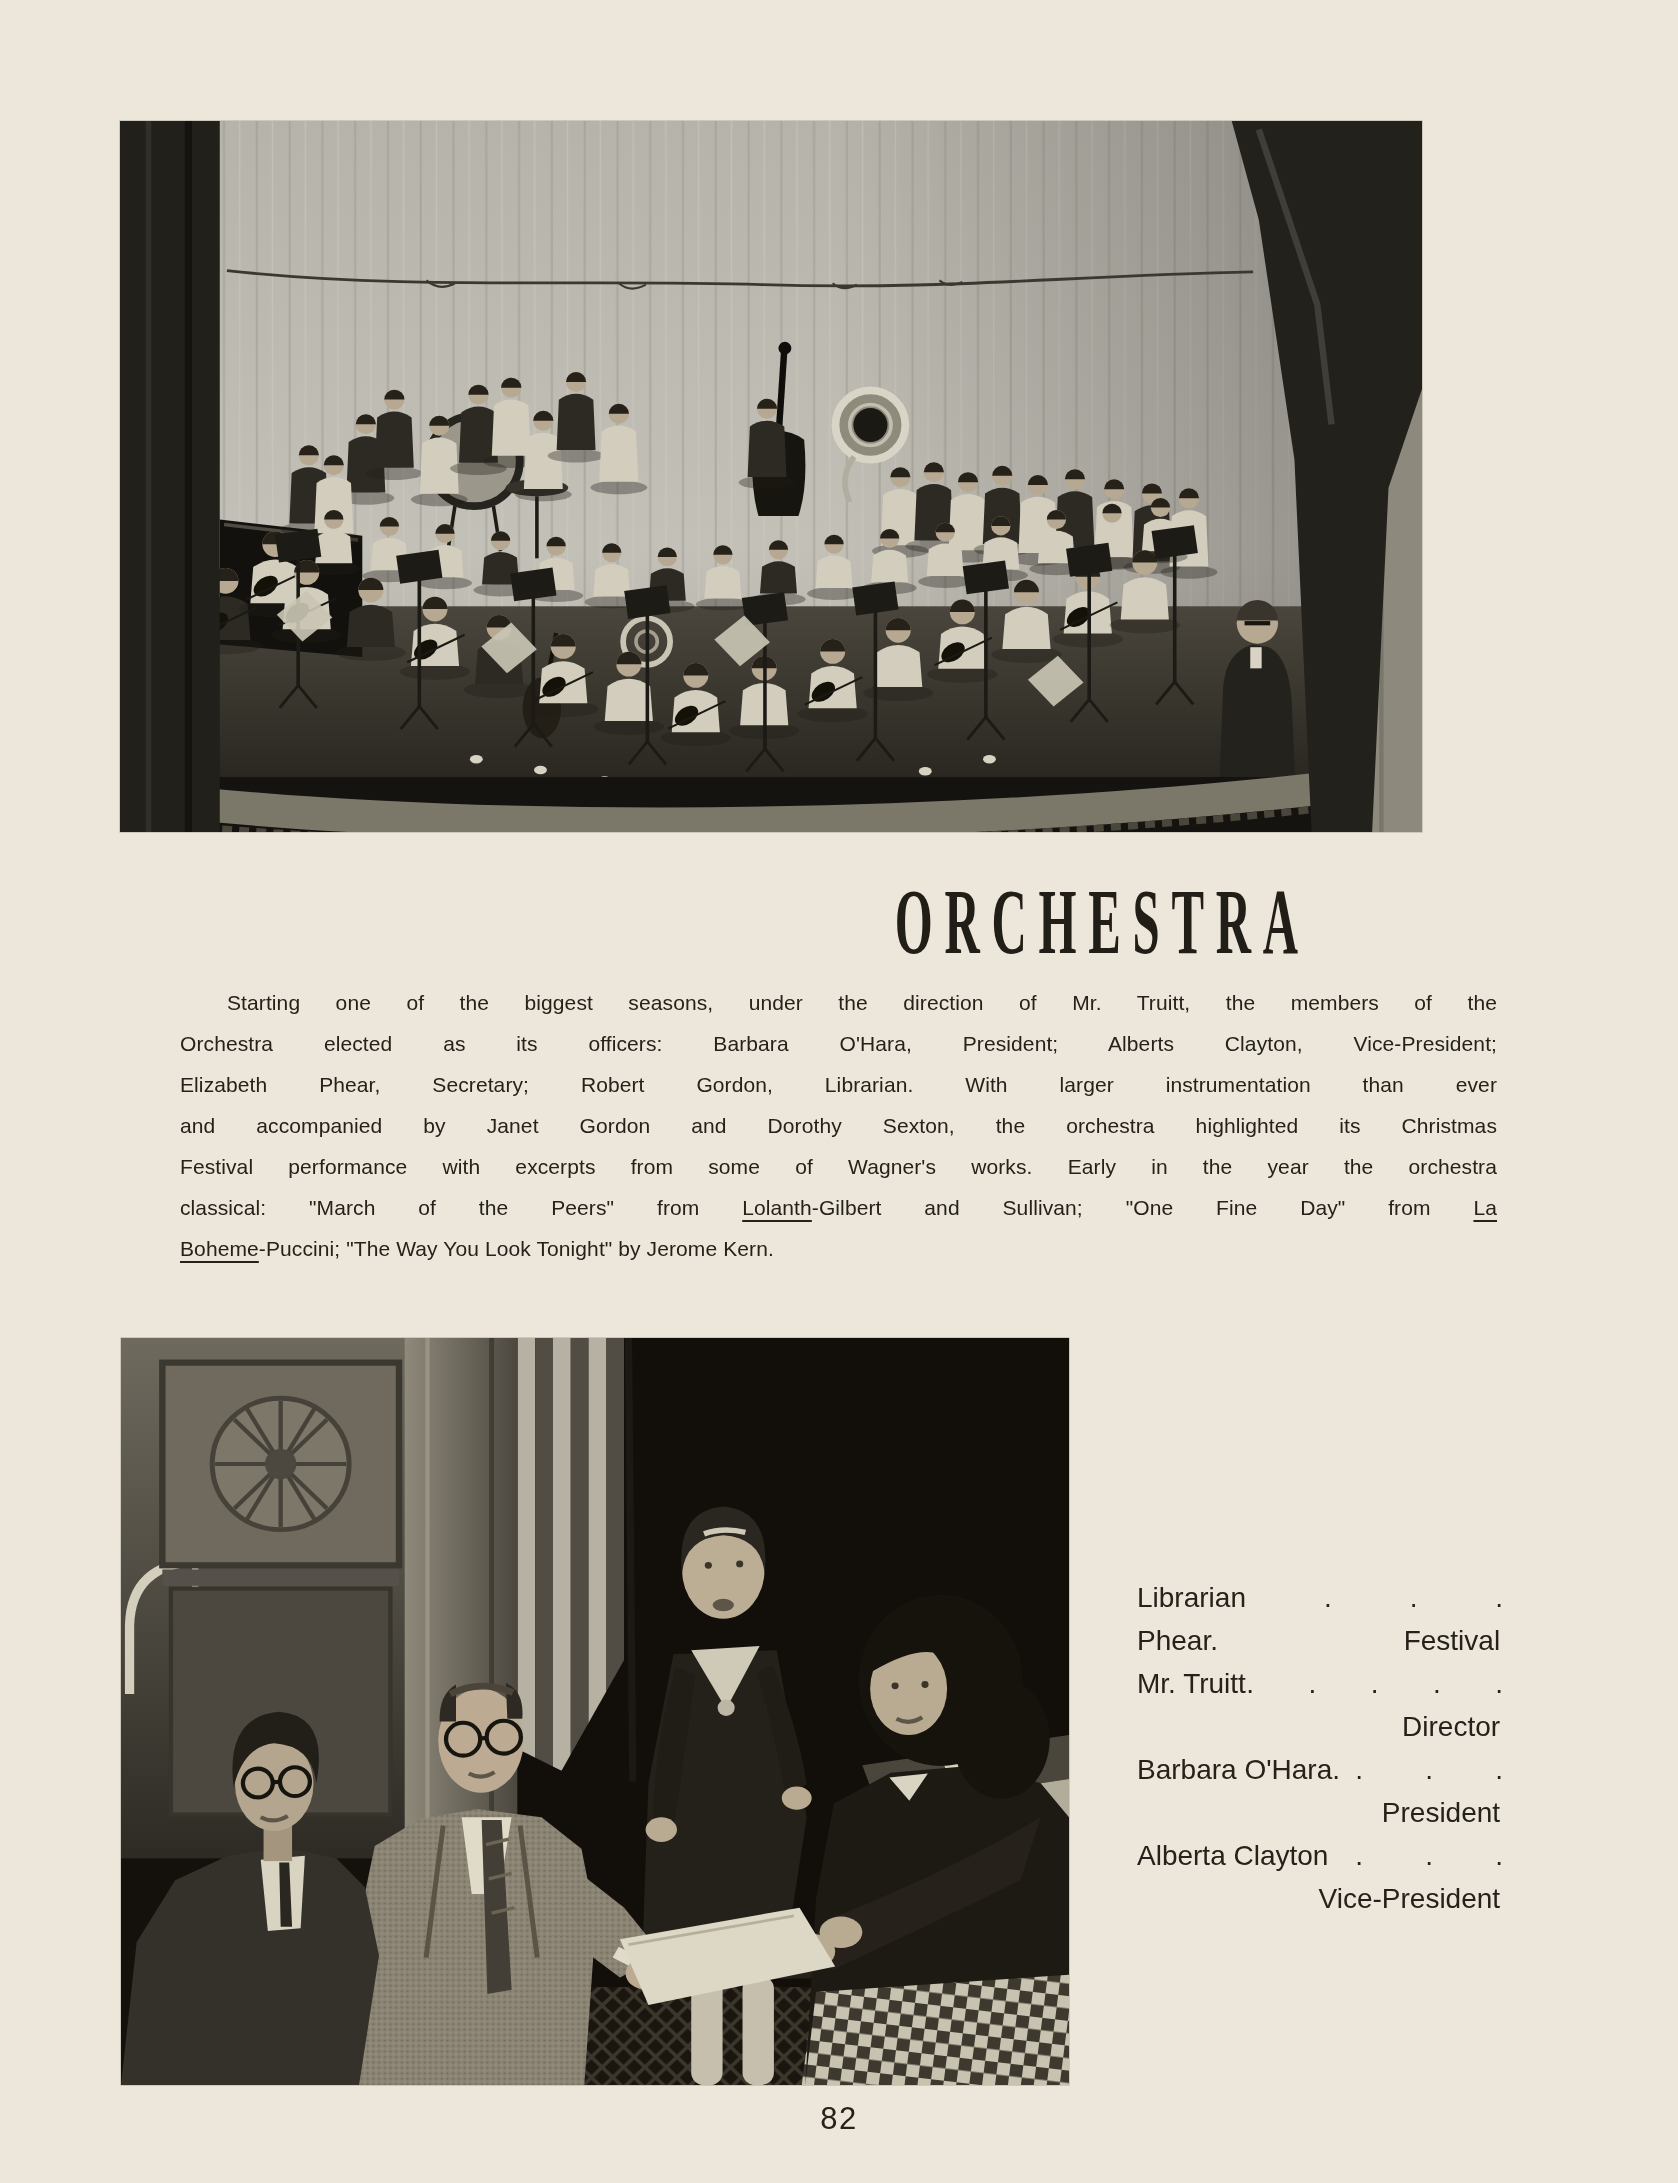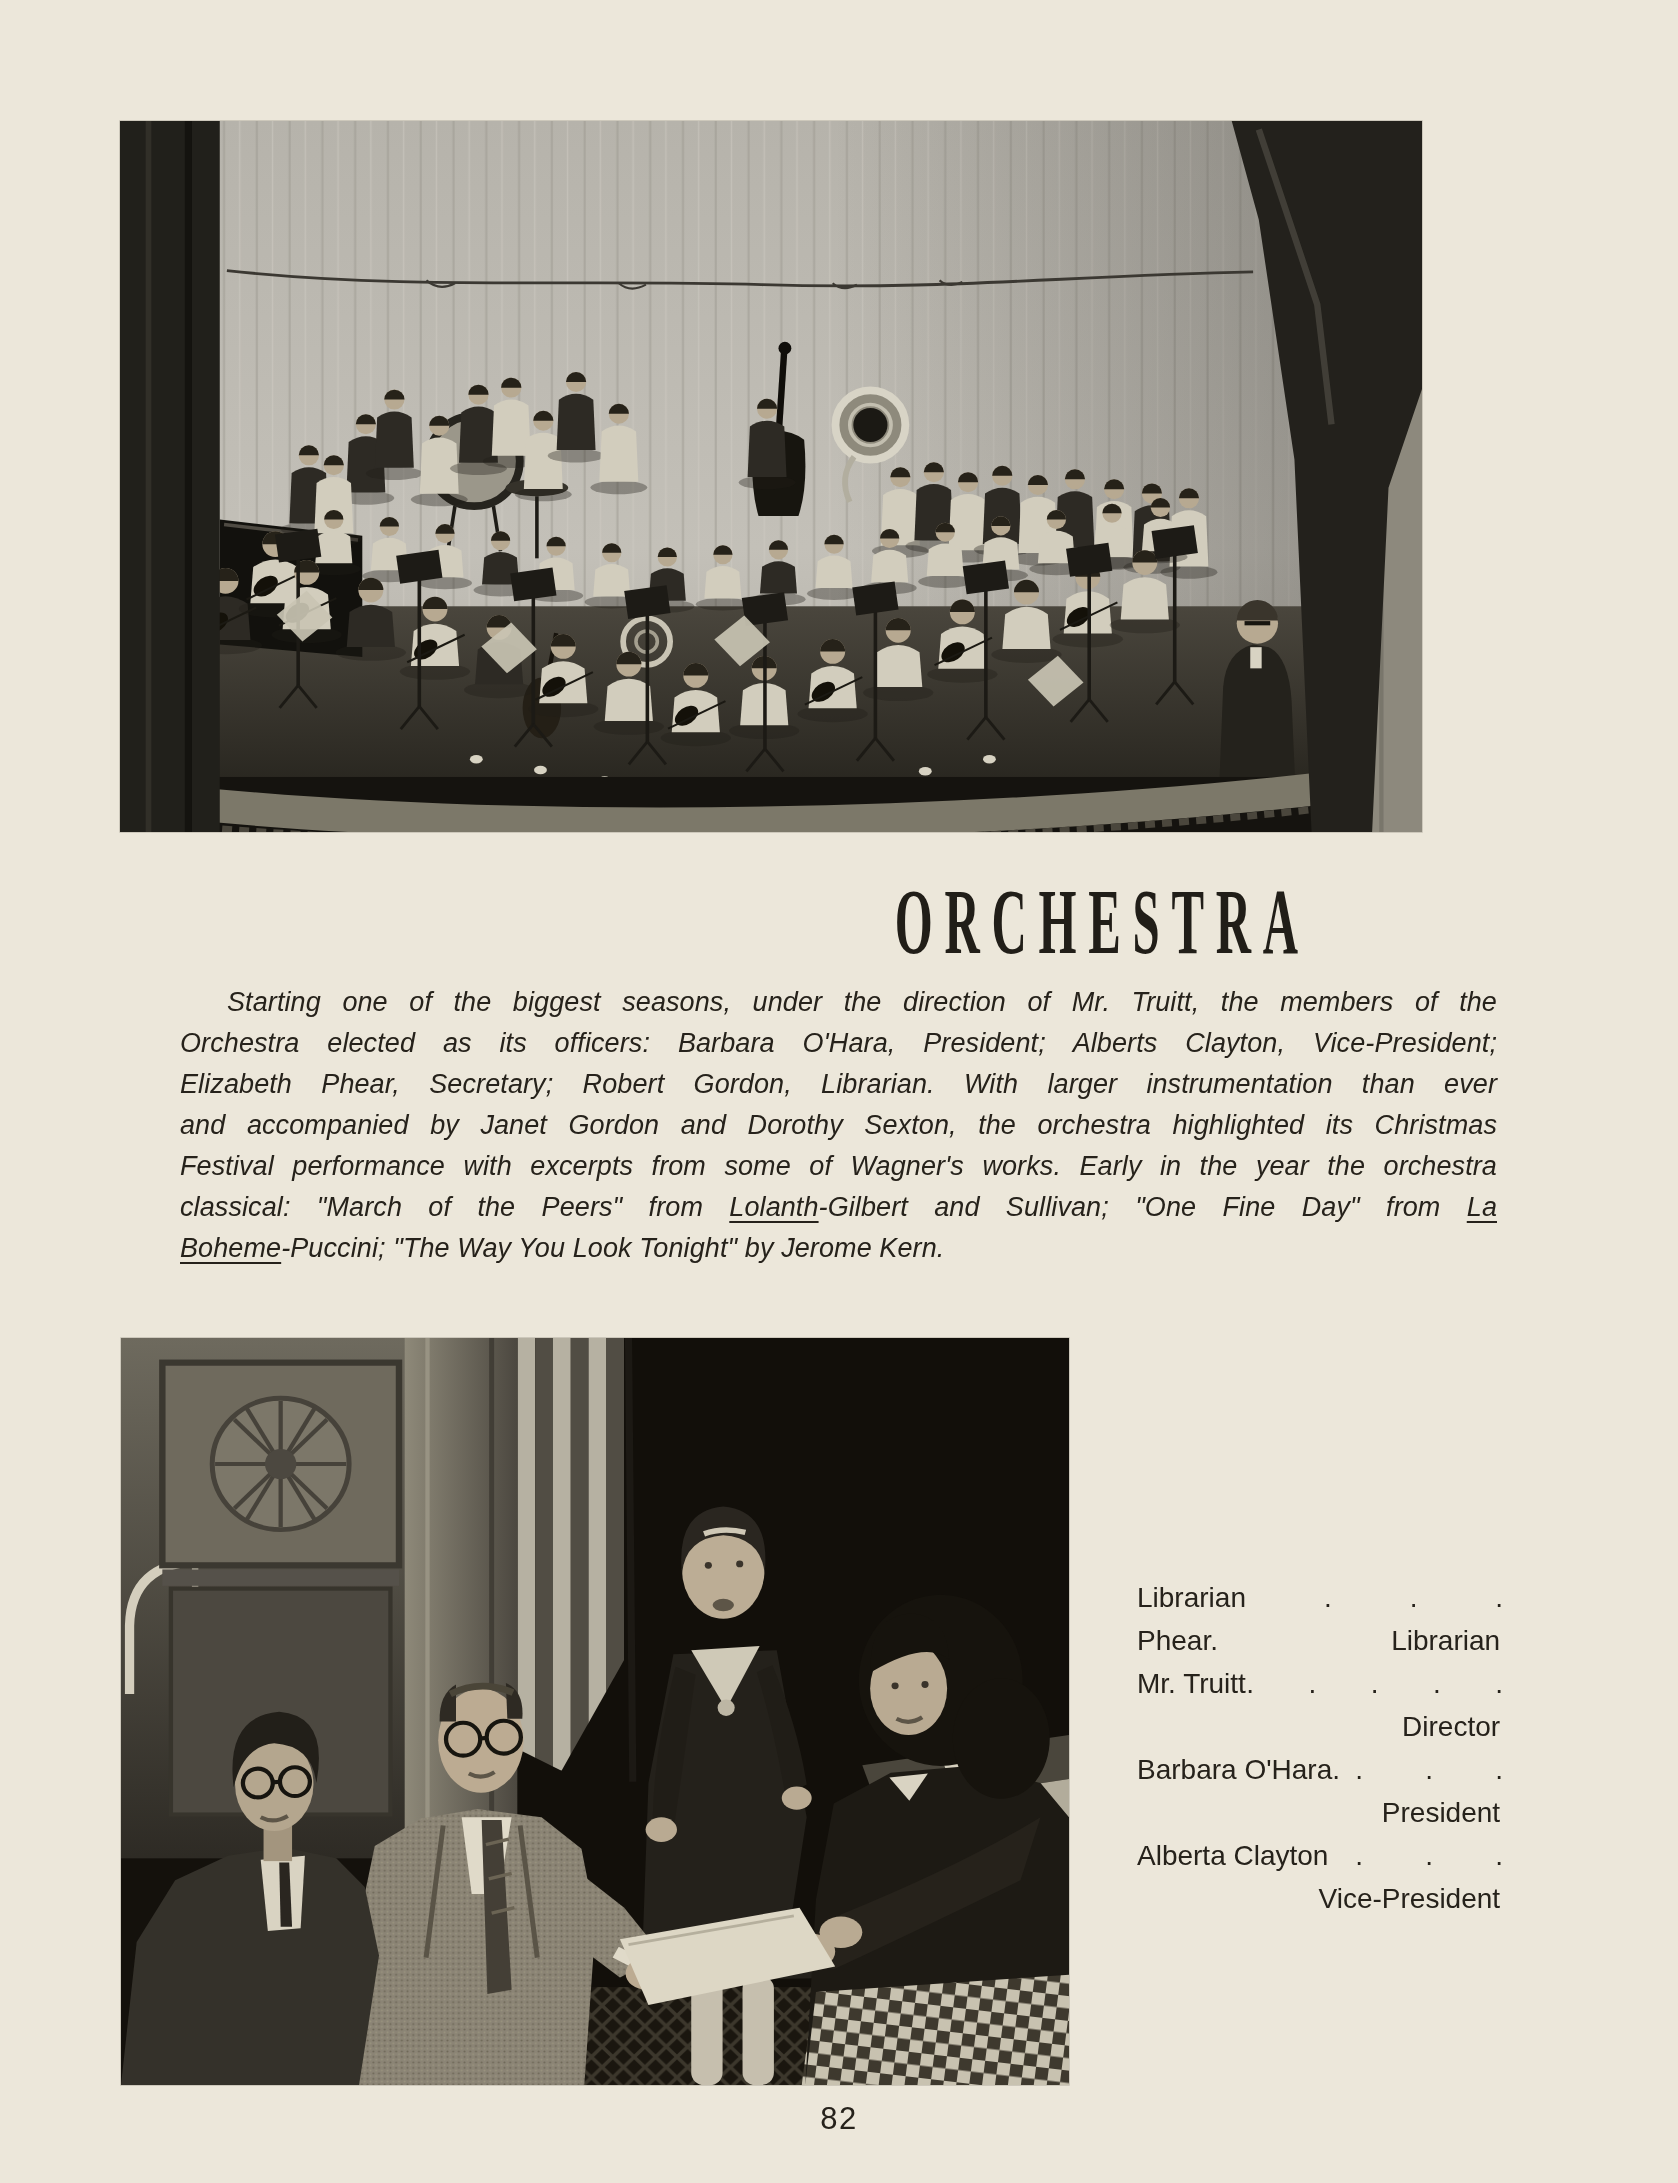--- a/index.html
+++ b/index.html
@@ -17,23 +17,22 @@
   .title-wrap{position:absolute;left:184px;top:874px;width:1317px;text-align:right;white-space:nowrap;}
   .title-wrap span{
     display:inline-block;
     font-family:"Liberation Serif", serif;
     font-weight:bold;font-size:94px;line-height:1.0;
     letter-spacing:0.24em;color:#211e18;
     transform:scaleX(0.52);transform-origin:center;
   }
   .paragraph{
     position:absolute;left:180px;top:982px;width:1317px;
-    font-size:27px;line-height:41px;color:#26221b;
+    font-size:21px;line-height:41px;color:#26221b;
     letter-spacing:0.1px;
-    font-style:italic;
   }
   .pline{text-align:justify;}
   .pline.just{text-align-last:justify;}
   .pline.indent{text-indent:47px;}
   .useg{text-decoration:underline;text-decoration-thickness:2.1px;text-underline-offset:5px;}
   .officers{
     position:absolute;left:1137px;top:1576px;width:366px;
     font-size:28px;line-height:43px;color:#26221b;
   }
   .officer-name-line{display:flex;justify-content:space-between;align-items:baseline;height:43px;}
@@ -609,21 +608,21 @@
       </g>
     </svg>
   </figure>
 
   <div class="officers" id="officers-list">
     <div class="officer">
       <div class="officer-name-line">
         <span class="officer-name">Librarian Phear.</span>
         <span class="officer-dots">.          .          .</span>
       </div>
-      <div class="officer-role">Librarian</div>
+      <div class="officer-role">Festival</div>
     </div>
 
     <div class="officer">
       <div class="officer-name-line">
         <span class="officer-name">Mr. Truitt</span>
         <span class="officer-dots">.       .       .       .       .</span>
       </div>
       <div class="officer-role">Director</div>
     </div>
 

